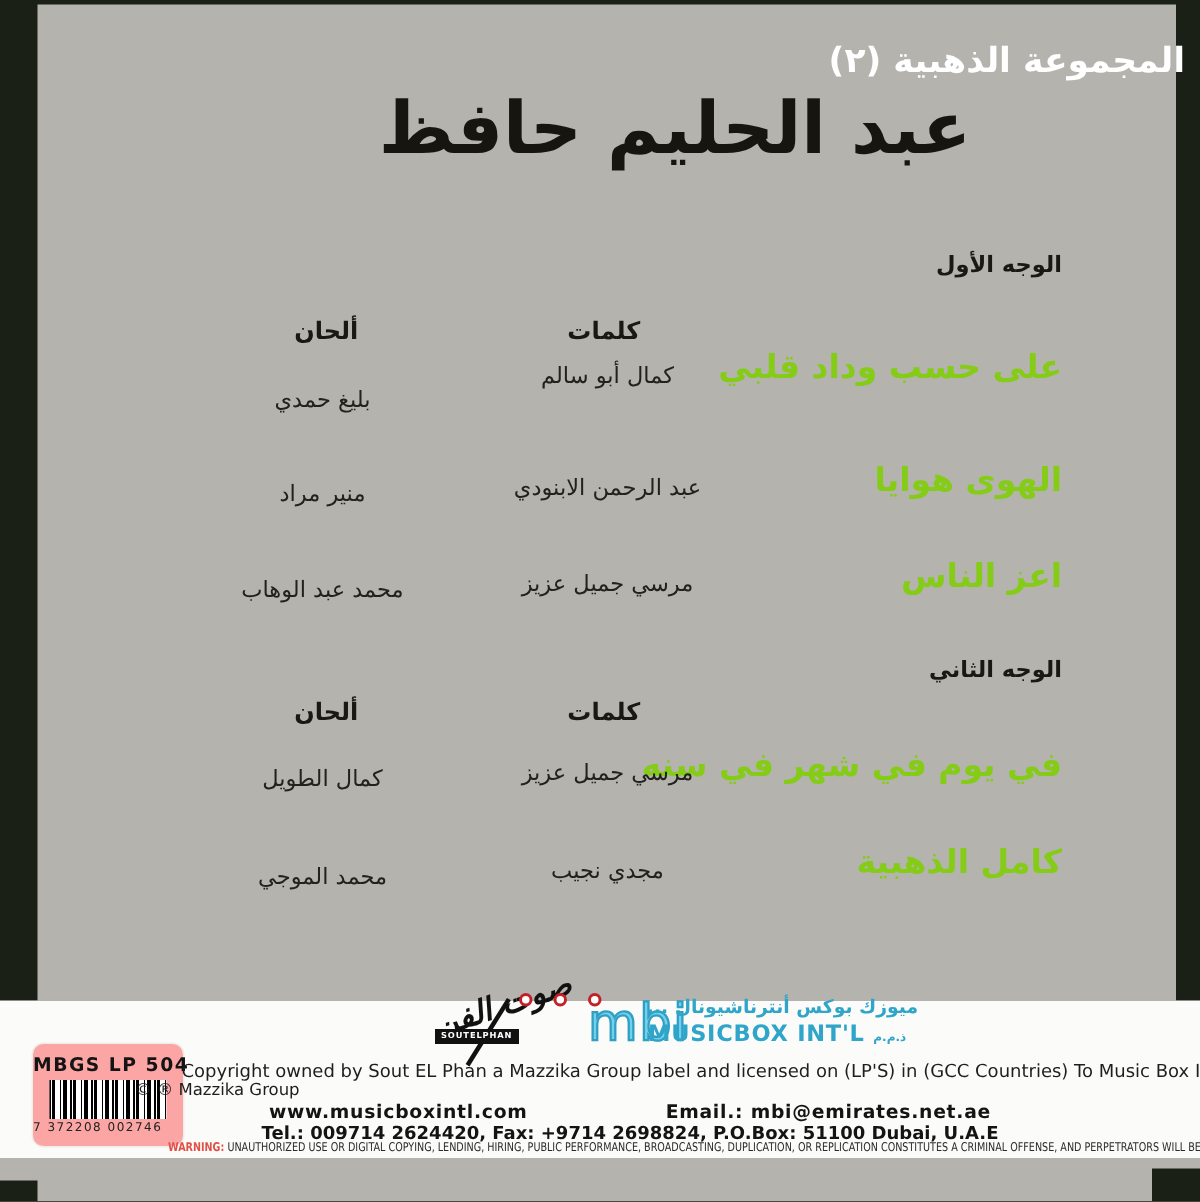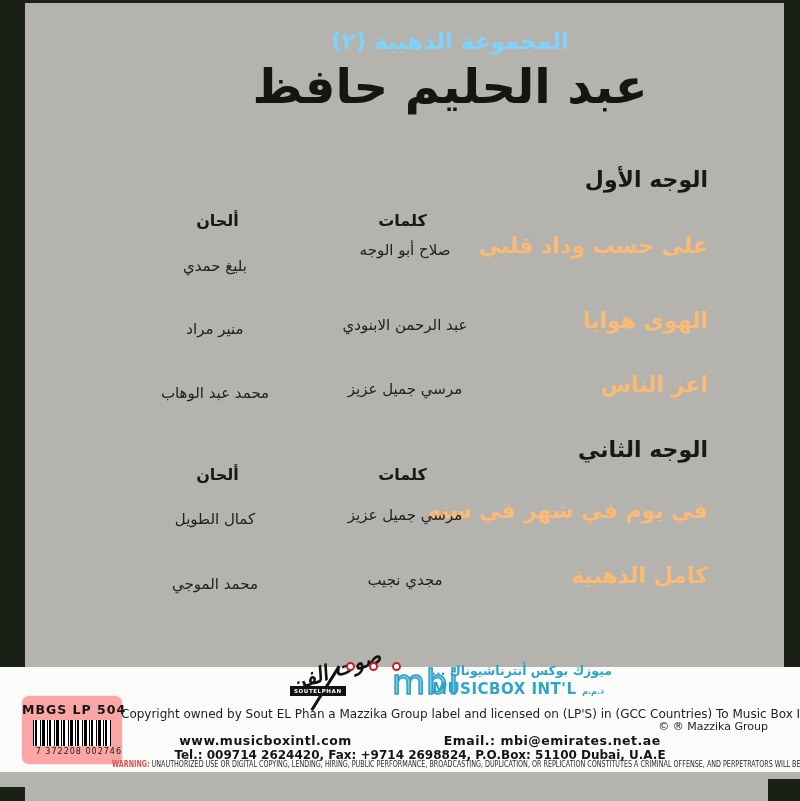--- a/index.html
+++ b/index.html
@@ -13,29 +13,29 @@
   .cover{position:absolute;left:25px;top:3px;width:759px;height:664px;background:#b5b3ae;}
   .footer-band{position:absolute;left:0;top:667px;width:800px;height:105px;background:#fbfbf9;}
   .bottom-strip{position:absolute;left:0;top:772px;width:800px;height:29px;background:#b5b3ae;}
   .corner{position:absolute;background:#1b2016;}
   .corner-bl{left:0;top:787px;width:25px;height:14px;}
   .corner-br{left:768px;top:779px;width:32px;height:22px;}
 
   .ar{direction:rtl;unicode-bidi:isolate;}
   .abs{position:absolute;}
 
-  .subtitle{left:110px;top:28px;width:680px;text-align:center;font-size:23px;font-weight:bold;color:#7dd3fc;}
+  .subtitle{left:110px;top:28px;width:680px;font-size:23px;font-weight:bold;color:#ffffff;}
   .artist{left:110px;top:58px;width:680px;text-align:center;font-size:48px;font-weight:bold;color:#17150f;letter-spacing:-1px;}
 
-  .side-header{right:92px;font-size:22px;font-weight:bold;color:#1a1813;}
+  .side-header{right:92px;font-size:15px;font-weight:bold;color:#1a1813;}
   .col-header{font-size:16px;font-weight:bold;color:#1a1813;text-align:center;}
   .col-music{left:150px;width:135px;}
   .col-lyrics{left:335px;width:135px;}
 
-  .track-title{right:92px;font-size:22px;font-weight:bold;color:#fdba74;white-space:nowrap;}
+  .track-title{right:92px;font-size:22px;font-weight:bold;color:#84cc16;white-space:nowrap;}
   .track-name{font-size:15px;color:#23211c;text-align:center;white-space:nowrap;}
   .name-lyrics{left:320px;width:170px;}
   .name-music{left:130px;width:170px;}
 
   
   .soutelphan{left:278px;top:656px;width:80px;height:50px;}
   .soutelphan .script{position:absolute;left:10px;top:2px;font-size:21px;font-weight:bold;font-style:italic;transform:rotate(-18deg);color:#111;white-space:nowrap;}
   .soutelphan .stroke{position:absolute;left:46px;top:6px;width:2.5px;height:52px;background:#111;transform:rotate(32deg);}
   .soutelphan .badge{position:absolute;left:12px;top:30px;background:#111;color:#fff;font-size:5.5px;font-weight:bold;letter-spacing:.6px;padding:2px 4px;}
 
@@ -45,24 +45,24 @@
   .mbi-logo .letters{position:absolute;top:3px;left:0;font-size:34px;font-weight:normal;line-height:1;color:#74cfeb;-webkit-text-stroke:1.5px #2f9fc4;letter-spacing:1px;margin-left:48px;}
   .mbi-text{left:432px;top:663px;width:180px;}
   .mbi-text .l1{font-size:12.5px;font-weight:bold;color:#2ea5c9;text-align:left;white-space:nowrap;}
   .mbi-text .l2{font-size:15px;font-weight:bold;color:#2ea5c9;letter-spacing:.5px;white-space:nowrap;margin-top:2px;}
   .mbi-text .llc{font-size:8px;font-weight:bold;color:#2ea5c9;}
 
   .catalog-label{left:22px;top:696px;width:100px;height:68px;background:#fca5a5;border-radius:7px;box-shadow:0 0 0 1px #ededea;}
   .catalog-number{position:absolute;top:6px;left:0;width:100%;text-align:center;font-size:12.5px;font-weight:bold;color:#141414;letter-spacing:1px;white-space:nowrap;}
   .barcode{position:absolute;top:24px;left:11px;width:78px;height:26px;
     background:repeating-linear-gradient(90deg,#000 0 1px,#fff 1px 2px,#000 2px 4px,#fff 4px 7px,#000 7px 8px,#fff 8px 9px,#000 9px 12px,#fff 12px 14px);}
-  .barcode-digits{position:absolute;top:51px;left:0;width:100%;text-align:right;font-size:8px;color:#222;letter-spacing:1px;white-space:nowrap;}
+  .barcode-digits{position:absolute;top:51px;left:0;width:100%;text-align:left;font-size:8px;color:#222;letter-spacing:1px;white-space:nowrap;}
 
   .copyright{top:707px;left:90px;width:660px;text-align:center;font-size:12px;color:#1e1e1e;white-space:nowrap;padding-left:31px;}
-  .mazzika{top:720px;left:108px;width:660px;text-align:right;font-size:11px;color:#1e1e1e;}
+  .mazzika{top:720px;left:90px;width:660px;text-align:left;font-size:11px;color:#1e1e1e;}
   .web-email{top:733px;left:90px;width:660px;display:flex;justify-content:center;gap:92px;}
   .web-email span{font-size:12.5px;font-weight:bold;color:#141414;letter-spacing:.5px;}
   .tel-line{top:748px;left:90px;width:660px;text-align:center;font-size:12px;font-weight:bold;color:#141414;}
   .warning{top:760px;left:112px;width:840px;font-size:8px;color:#2a2a2a;white-space:nowrap;transform:scaleX(.8);transform-origin:left center;}
   .warning .wlabel{color:#e05048;font-weight:bold;}
 </style>
 </head>
 <body>
 
 <div class="page">
@@ -75,21 +75,21 @@
 
   <div class="abs subtitle ar">المجموعة الذهبية (٢)</div>
   <div class="abs artist ar">عبد الحليم حافظ</div>
 
   <div class="abs side-header ar" style="top:167px;">الوجه الأول</div>
   <div class="abs col-header col-lyrics ar" style="top:211px;">كلمات</div>
   <div class="abs col-header col-music ar" style="top:211px;">ألحان</div>
 
   <div>
     <div class="abs track-title ar" style="top:233px;">على حسب وداد قلبي</div>
-    <div class="abs track-name name-lyrics ar" style="top:241px;">صلاح أبو الوجه</div>
+    <div class="abs track-name name-lyrics ar" style="top:241px;">كمال أبو سالم</div>
     <div class="abs track-name name-music ar" style="top:245px;margin-top:12px;">بليغ حمدي</div>
   </div>
 
   <div>
     <div class="abs track-title ar" style="top:308px;">الهوى هوايا</div>
     <div class="abs track-name name-lyrics ar" style="top:316px;">عبد الرحمن الابنودي</div>
     <div class="abs track-name name-music ar" style="top:320px;">منير مراد</div>
   </div>
 
   <div>

